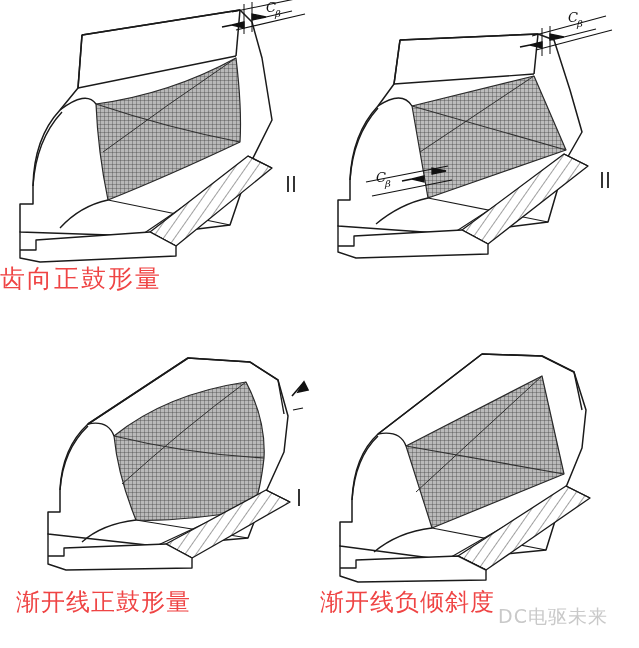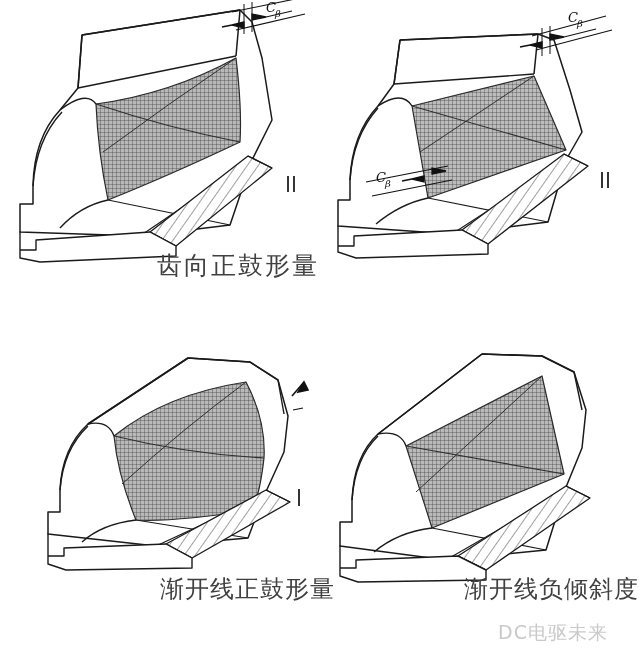--- a/index.html
+++ b/index.html
@@ -31,43 +31,42 @@
     position:absolute;
     left:0;top:0;
     width:319px;
     height:276px;
   }
   .art svg{display:block;width:319px;height:276px;}
 
   .caption{
     position:absolute;
     left:0;
-    top:249px;
+    top:262px;
     width:319px;
-    text-align:right;
+    text-align:left;
     font-family:"DejaVu Sans","Liberation Sans",sans-serif;
     font-size:25px;
     letter-spacing:2px;
-    color:#404040;
+    color:#ef4444;
     font-weight:400;
     white-space:nowrap;
   }
   .caption.wide{font-size:24px;letter-spacing:1px;}
 
   .watermark{
     position:absolute;
     left:498px;
     top:604px;
     font-family:"DejaVu Sans","Liberation Sans",sans-serif;
     font-size:19px;
     color:#c9c9c9;
     letter-spacing:1px;
     white-space:nowrap;
     pointer-events:none;
-    margin-top:16px;
   }
 
   
   svg text{font-family:"DejaVu Serif","Liberation Serif",serif;}
 </style>
 </head>
 <body>
 
 <div id="sheet">
 

